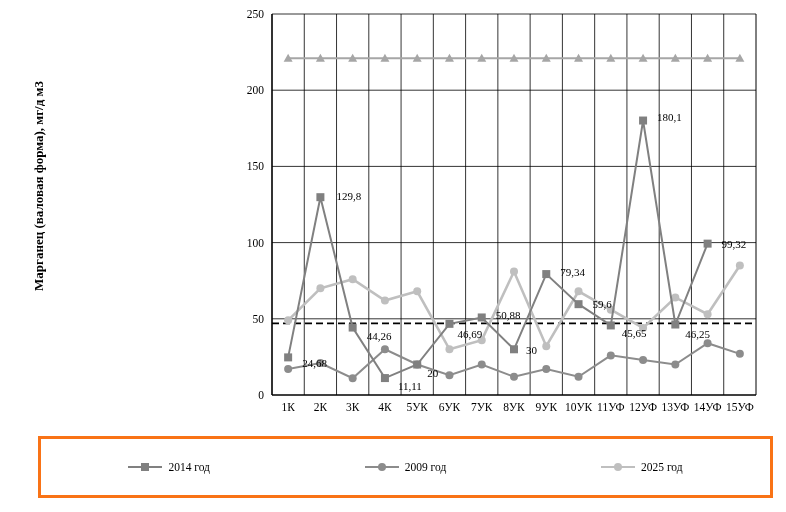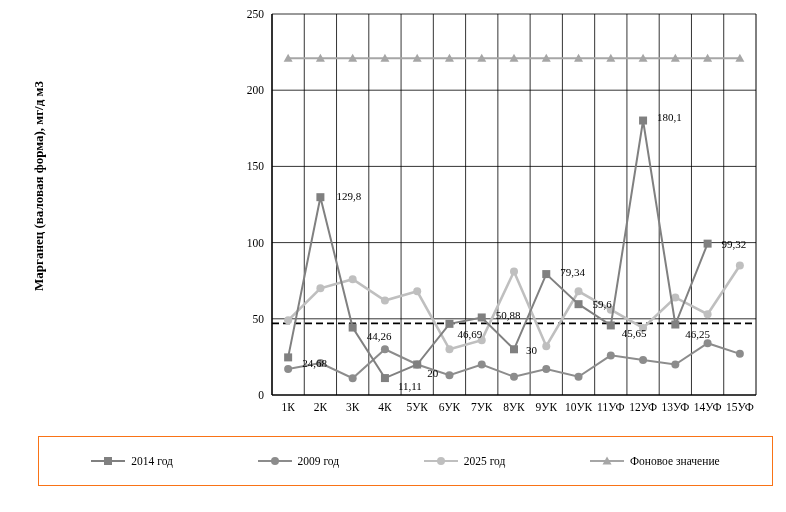--- a/index.html
+++ b/index.html
@@ -37,22 +37,22 @@
   #chart-svg {
     position: absolute;
     left: 0;
     top: 0;
   }
   #legend {
     position: absolute;
     left: 38px;
     top: 436px;
     width: 735px;
-    height: 50px;
-    border: 1px solid #f97316;
+    height: 62px;
+    border: 3px solid #f97316;
     box-sizing: border-box;
   }
   #legend-inner {
     position: absolute;
     left: 0;
     top: 0;
     width: 100%;
     height: 100%;
     display: flex;
     align-items: center;
@@ -229,23 +229,16 @@
           </svg>
           <span class="lg-text">2009 год</span>
         </div>
         <div class="legend-item">
           <svg width="34" height="14">
             <line x1="0" y1="7" x2="34" y2="7" stroke="#bfbfbf" stroke-width="2"></line>
             <circle cx="17" cy="7" r="4" fill="#bfbfbf"></circle>
           </svg>
           <span class="lg-text">2025 год</span>
         </div>
-        <div class="legend-item">
-          <svg width="34" height="14">
-            <line x1="0" y1="7" x2="34" y2="7" stroke="#a6a6a6" stroke-width="2"></line>
-            <polygon points="17,2.5 21.5,10.5 12.5,10.5" fill="#a6a6a6"></polygon>
-          </svg>
-          <span class="lg-text">Фоновое значение</span>
-        </div>
       </div>
   </div>
 
 </div>
 
 </body></html>

